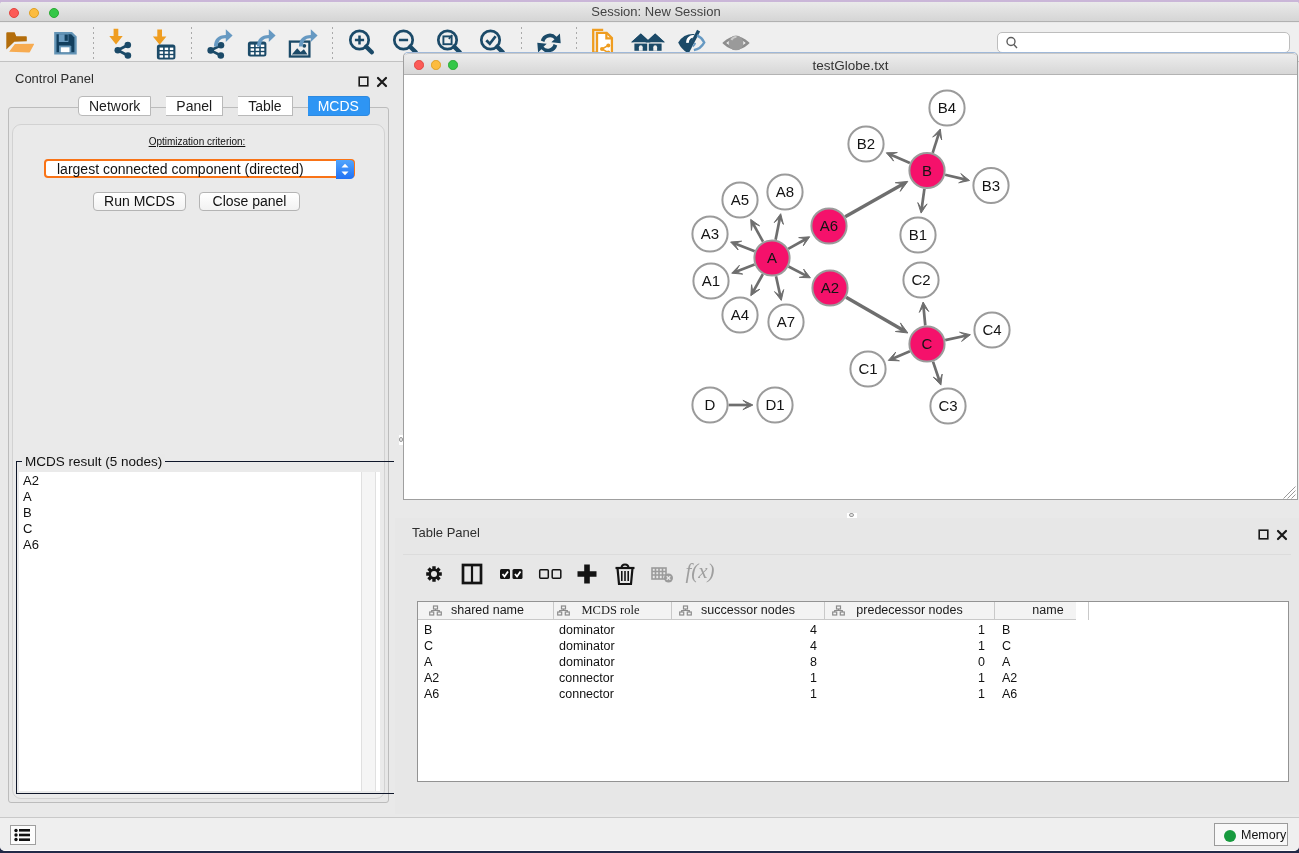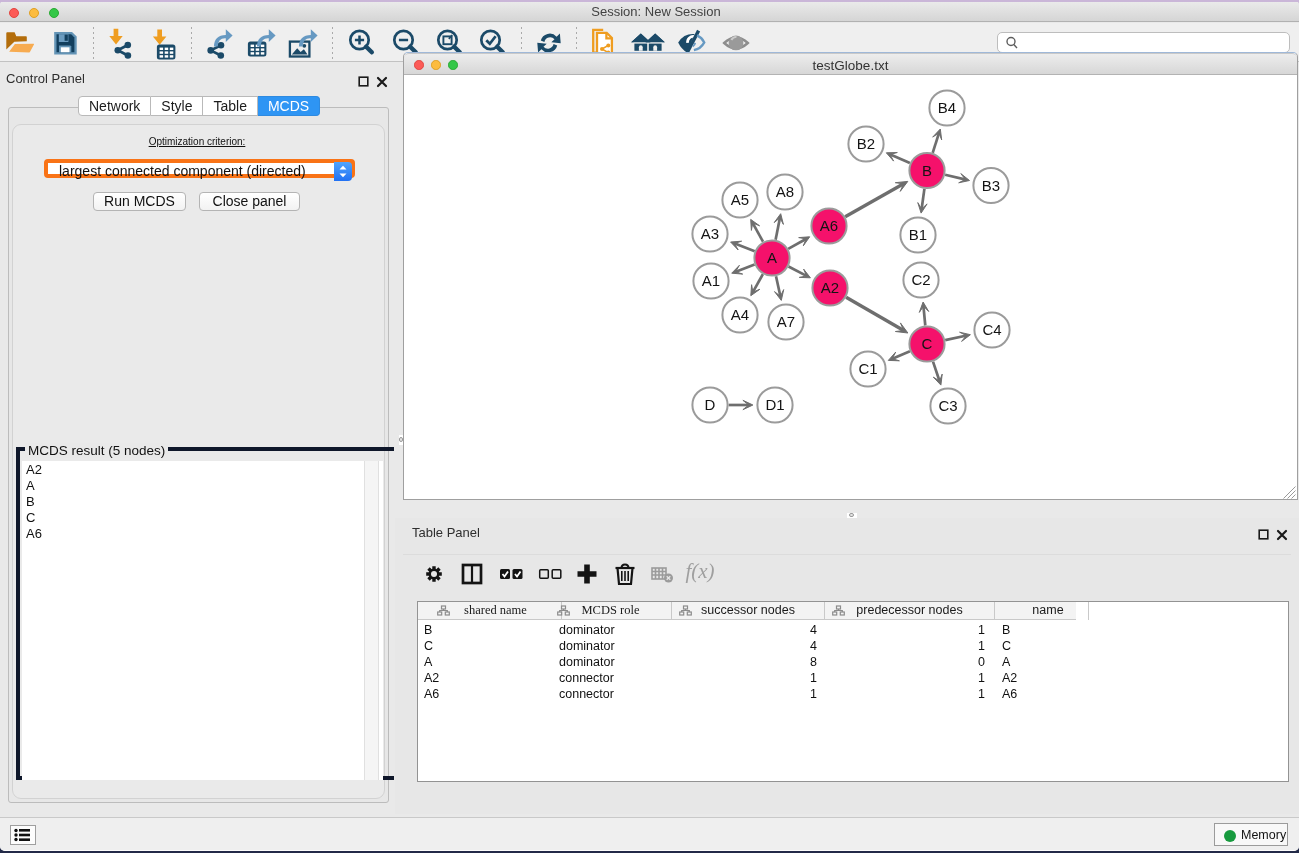--- a/index.html
+++ b/index.html
@@ -12,36 +12,36 @@
 .tl { position:absolute; top:7.8px; width:10.5px; height:10.5px; border-radius:50%; }
 #titlebar .t { position:absolute; width:100%; text-align:center; top:4px; font-size:13px; color:#424242;padding-left:13px; }
 
 
 #toolbar { position:absolute; left:0; top:23px; width:1299px; height:39px; background:#efefef; border-bottom:1px solid #c2c2c2; }
 .sep { position:absolute; top:4px; height:32px; width:1px; background-image:linear-gradient(#aaa 33%, rgba(0,0,0,0) 0%); background-size:1px 5px; }
 .tbi { position:absolute; top:2px; width:36px; height:36px; }
 
 
 #cpanel { position:absolute; left:0; top:63px; width:394px; height:755px; background:#e9e9e9; }
-#cpanel .hdr { position:absolute; left:6px; top:8px; font-size:13px; color:#2e2e2e; }
+#cpanel .hdr { position:absolute; left:15px; top:8px; font-size:13px; color:#2e2e2e; }
 .wbtn { position:absolute; top:74px; }
 #cp-outer { position:absolute; left:8px; top:44px; width:381px; height:696px; border:1px solid #bcbcbc; border-radius:3px; background:#e7e7e7; }
 #cp-inner { position:absolute; left:3px; top:16px; width:373px; height:675px; border:1px solid #d2d2d2; border-radius:9px; background:#eaeaea; }
 .tabrow { position:absolute; display:flex; height:20px; z-index:5; }
 .tab { height:20px; line-height:19px; background:#fff; border:1px solid #b9b9b9; border-left:none; font-size:14px; color:#1c1c1c; text-align:center; padding:0 10px; white-space:nowrap; }
 .tab.first { border-left:1px solid #b9b9b9; border-radius:4px 0 0 4px; }
 .tab.last { border-radius:0 4px 4px 0; }
 .tab.sel { background:#2e95f4; border-color:#2e8ae0; color:#fff; }
-#cp-tabs { left:78px; top:33px; }
+#cp-tabs { left:78px; top:33px;gap:15px; }
 .lbl { font-size:10px; color:#111;text-decoration:underline; }
 #optlbl { position:absolute; left:0; width:394px; top:73px; text-align:center; }
-#combo { position:absolute; left:44px; top:96px; width:311px; height:19px; background:#fff; border:4px solid #f97316; border-radius:4px; font-size:14px; color:#111; line-height:17px; padding-left:11px; }
+#combo { position:absolute; left:44px; top:96px; width:311px; height:19px; background:#fff; border:2px solid #f97316; border-radius:4px; font-size:14px; color:#111; line-height:17px; padding-left:11px; }
 #combo .step { position:absolute; right:-1px; top:-1px; width:18px; height:19px; border-radius:0 4px 4px 0; background:linear-gradient(180deg,#51a5fd,#2171f3); }
 .btn { position:absolute; height:19px; background:linear-gradient(180deg,#ffffff,#f2f2f2); border:1px solid #b4b4b4; border-radius:4px; font-size:14px; color:#111; text-align:center; line-height:17px; }
-#fieldset { position:absolute; left:16px; top:384px; width:405px; height:333px; border:4px solid #0f172a; }
+#fieldset { position:absolute; left:16px; top:398px; width:405px; height:333px; border:1px solid #0f172a; }
 #fieldset .legend { position:absolute; left:5px; top:-8px; background:#e9e9e9; padding:0 3px; font-size:13.5px; color:#111; }
 #mlist { position:absolute; left:2px; top:10px; width:361px; height:319px; background:#fff; font-size:13px; color:#111; }
 #mlist { padding-top:1px; }
 #mlist .it { padding-left:4px; height:16px; line-height:16px; }
 #mlist .sb { position:absolute; right:4px; top:0; width:15px; height:319px; background:#f5f5f5; border-left:1px solid #e0e0e0; border-right:1px solid #e0e0e0; }
 
 
 #desk { position:absolute; left:394px; top:63px; width:905px; height:754px; background:#e9e9e9; }
 #netwin { position:absolute; left:403px; top:52px; width:895px; height:448px; background:#fff; border:1px solid #9f9f9f; border-top:none; border-radius:5px 5px 0 0; border-top:1px solid #9fb8d8; }
 #nettitle { position:absolute; left:0; top:0; width:100%; height:22px; background:linear-gradient(180deg,#ededed,#d7d7d7); border-bottom:1px solid #b3b3b3; border-radius:5px 5px 0 0; border-top:1px solid #c9c9c9; }
@@ -214,21 +214,21 @@
       </div>
   </div>
 
   <div id="cpanel">
     <div class="hdr">Control Panel</div>
     <div id="cp-outer">
         <div id="cp-inner"></div>
       </div>
     <div class="tabrow" id="cp-tabs">
       <div class="tab first">Network</div>
-        <div class="tab">Style</div>
+        <div class="tab">Panel</div>
         <div class="tab">Table</div>
         <div class="tab last sel">MCDS</div>
     </div>
     <div class="lbl" id="optlbl">Optimization criterion:</div>
     <div id="combo">largest connected component (directed)<div class="step"><svg width="18" height="19" viewBox="0 0 18 19">
             <path d="M5.5 7.5 L9 3.8 L12.5 7.5 Z M5.5 11.5 L9 15.2 L12.5 11.5 Z" fill="#fff"></path>
           </svg></div></div>
     <div class="btn" style="left:93px; top:129px; width:93px;">Run MCDS</div>
     <div class="btn" style="left:199px; top:129px; width:101px;">Close panel</div>
     <div id="fieldset">
@@ -393,21 +393,21 @@
             <rect x="8" y="11" width="14" height="11"></rect>
             <path d="M8 14.5 H22 M8 18 H22 M11.5 11 V22 M15 11 V22 M18.5 11 V22"></path>
           </g>
 <circle cx="24.5" cy="21" r="4.5" fill="#9b9b9b"></circle>
           <path d="M22.7 19.2 L26.3 22.8 M26.3 19.2 L22.7 22.8" stroke="#e7e7e7" stroke-width="1.3"></path>
         </svg>
         <div style="position:absolute;left:271px;top:4px;width:52px;font-family:'Liberation Serif',serif;font-style:italic;font-size:21px;color:#9f9f9f;text-align:center;">f(x)</div>
       </div>
     <div id="tblbox">
       <div id="thead">
-          <div class="hc" style="left:12px;width:132px;font-family:Liberation Serif, serif;"><svg width="13" height="11" viewBox="0 0 13 11" style="vertical-align:-1px;">
+          <div class="hc" style="left:4px;width:132px;"><svg width="13" height="11" viewBox="0 0 13 11" style="vertical-align:-1px;">
               <g fill="none" stroke="#8c8c8c" stroke-width="1.2">
                 <rect x="4.5" y="1" width="4" height="3"></rect>
                 <rect x="0.7" y="7" width="4" height="3"></rect>
                 <rect x="8.3" y="7" width="4" height="3"></rect>
                 <path d="M6.5 4 V5.5 M2.7 7 V5.5 H10.3 V7"></path>
               </g>
             </svg> shared name</div>
           <div class="hc" style="left:132px;width:122px;font-family:Liberation Serif, serif;"><svg width="13" height="11" viewBox="0 0 13 11" style="vertical-align:-1px;">
               <g fill="none" stroke="#8c8c8c" stroke-width="1.2">
                 <rect x="4.5" y="1" width="4" height="3"></rect>

